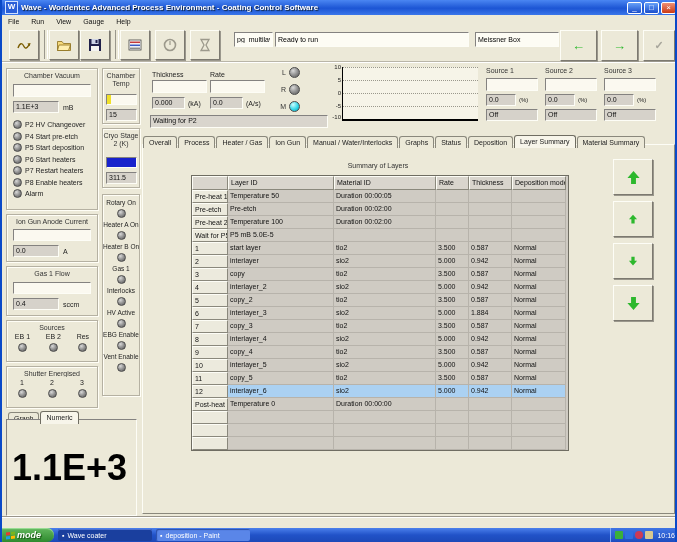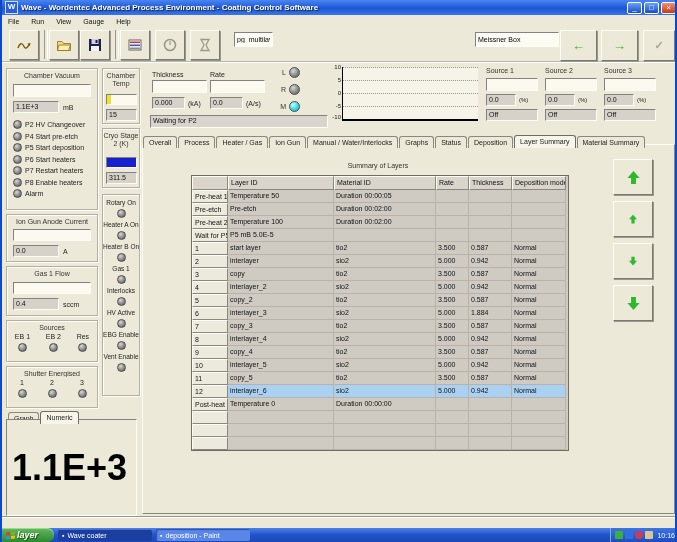--- a/index.html
+++ b/index.html
@@ -140,20 +140,21 @@
         <circle cx="8" cy="8" r="5.5" stroke="#9c998c" fill="none" stroke-width="1.6"></circle>
         <line x1="8" y1="4" x2="8" y2="8" stroke="#9c998c" stroke-width="1.2"></line>
       </svg>
     </div>
     <div class="tbtn btn3d" style="left:188px">
       <svg width="16" height="16" viewBox="0 0 16 16">
         <path d="M4 2.5 h8 l-3 5.5 3 5.5 h-8 l3 -5.5 Z" stroke="#9c998c" fill="none" stroke-width="1.3"></path>
       </svg>
     </div>
     <input class="tfield" style="left: 232px; width: 39px;" readonly="" value="pg_multilayer">
+    <input class="tfield" style="left: 273px; width: 194px;" readonly="" value="Ready to run">
     <input class="tfield" style="left: 473px; width: 84px;" readonly="" value="Meissner Box">
     <div class="tbtn btn3d" style="left:558px;width:37px;height:31px">
       <span class="navglyph">←</span>
     </div>
     <div class="tbtn btn3d" style="left:599px;width:37px;height:31px">
       <span class="navglyph">→</span>
     </div>
     <div class="tbtn btn3d" style="left:641px;width:32px;height:31px">
       <span class="checkglyph">✓</span>
     </div>
@@ -599,21 +600,21 @@
   <div class="abs" style="left:0;top:516px;width:677px;height:12px;border-top:1px solid #98948a;box-shadow:0 1px 0 #fff inset"></div>
 
   <div class="abs" id="taskbar">
     <div id="startbtn">
       <span class="flag">
         <i style="background:#e03c31"></i>
           <i style="background:#7ab51d"></i>
           <i style="background:#1ba1e2"></i>
           <i style="background:#ffb900"></i>
       </span>
-      <span class="lbl">layer</span>
+      <span class="lbl">mode</span>
     </div>
     <div style="display:flex">
 
     <div class="task" style="width:86px">
         <span style="font-size:7px;font-weight:bold;color:#fff">▪</span>
         <span>Wave coater</span>
       </div>
         <div class="task selected" style="width:86px">
         <span style="font-size:7px;font-weight:bold;color:#fff">▪</span>
         <span>deposition - Paint</span>

